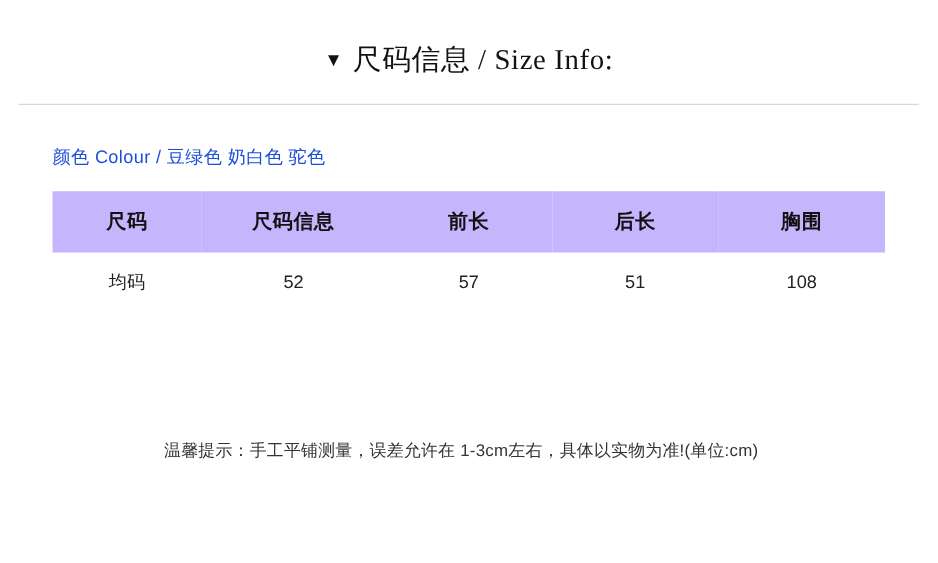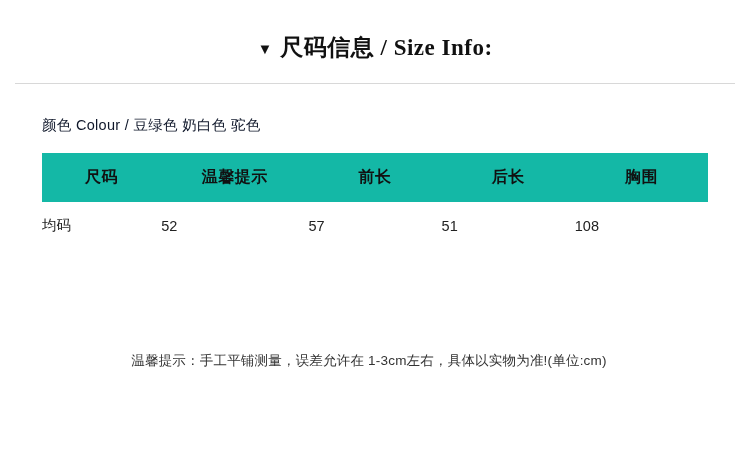--- a/index.html
+++ b/index.html
@@ -29,61 +29,62 @@
   }
   .caret {
     font-size: 15px;
     line-height: 1;
     color: #111111;
     transform: translateY(1px);
   }
   .header-title {
     font-family: "Liberation Serif", serif;
     font-size: 23px;
-    font-weight: bold;
+    font-weight: normal;
     letter-spacing: 0.5px;
     color: #111111;
     white-space: nowrap;
   }
   .divider {
     width: 720px;
     margin: 14px auto 0 auto;
     border-top: 1px solid #d8d8d8;
   }
   .content {
     padding: 0 42px;
   }
   .colour-line {
     margin-top: 32px;
     font-size: 14.5px;
-    color: #0f172a;
+    color: #1d4ed8;
     letter-spacing: 0.3px;
   }
   table.size-table {
     margin-top: 18px;
     width: 880px;
     max-width: 100%;
     border-collapse: collapse;
     table-layout: fixed;
   }
   table.size-table thead tr {
-    background: #14b8a6;
+    background: #c4b5fd;
   }
   table.size-table th {
     font-size: 16px;
     font-weight: bold;
     color: #111111;
     padding: 14px 0;
     text-align: center;
     letter-spacing: 0.5px;
   }
   table.size-table td {
     font-size: 14.5px;
     color: #222222;
     padding: 14px 0 12px 0;
+    text-align: center;
   }
   .col-a { width: 17%; }
   .col-b { width: 21%; }
   .col-c { width: 19%; }
   .col-d { width: 19%; }
   .col-e { width: 19%; }
   .note {
     position: absolute;
     left: 0;
     right: 12px;
@@ -114,21 +115,21 @@
       <colgroup>
         <col class="col-a">
         <col class="col-b">
         <col class="col-c">
         <col class="col-d">
         <col class="col-e">
       </colgroup>
       <thead>
         <tr>
           <th>尺码</th>
-          <th>温馨提示</th>
+          <th>尺码信息</th>
           <th>前长</th>
           <th>后长</th>
           <th>胸围</th>
         </tr>
       </thead>
       <tbody>
         <tr>
           <td>均码</td>
           <td>52</td>
           <td>57</td>

